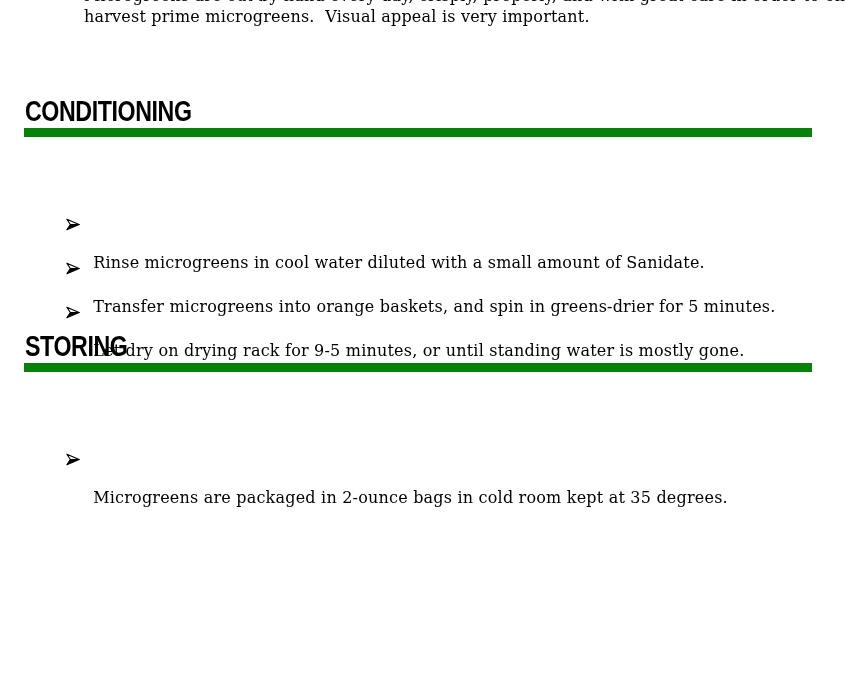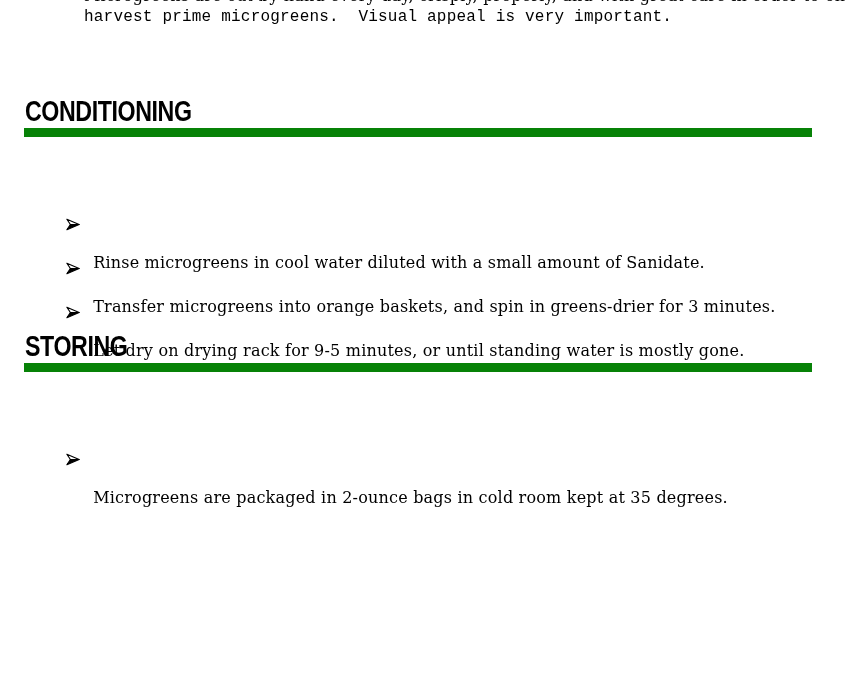--- a/index.html
+++ b/index.html
@@ -23,21 +23,20 @@
     line-height: 22px;
     letter-spacing: 0.2px;
     white-space: pre;
     color: #000000;
   }
   .clipped-line {
     top: -15px; 
   }
   .intro-line {
     top: 6px;
-    font-family: Liberation Mono, monospace;
   }
   .section-heading {
     position: absolute;
     left: 25px;
     margin: 0;
     font-family: "Liberation Sans", sans-serif;
     font-weight: bold;
     font-size: 29px;
     line-height: 29px;
     letter-spacing: -0.5px;
@@ -90,21 +89,21 @@
       </svg>
     </span><span>Rinse microgreens in cool water diluted with a small amount of Sanidate.</span>
   </div>
 
   <div class="bullet-item" style="top:196px">
     <span class="bullet-arrow">
       <svg width="14" height="13" viewBox="0 0 16 14">
         <polygon points="1,1 15,7 5,7" fill="#ffffff" stroke="#000000" stroke-width="1.3" stroke-linejoin="round"></polygon>
         <polygon points="15,7 1,13 5,7" fill="#000000" stroke="#000000" stroke-width="1.3" stroke-linejoin="round"></polygon>
       </svg>
-    </span><span>Transfer microgreens into orange baskets, and spin in greens-drier for 3 minutes.</span>
+    </span><span>Transfer microgreens into orange baskets, and spin in greens-drier for 5 minutes.</span>
   </div>
 
   <div class="bullet-item" style="top:240px">
     <span class="bullet-arrow">
       <svg width="14" height="13" viewBox="0 0 16 14">
         <polygon points="1,1 15,7 5,7" fill="#ffffff" stroke="#000000" stroke-width="1.3" stroke-linejoin="round"></polygon>
         <polygon points="15,7 1,13 5,7" fill="#000000" stroke="#000000" stroke-width="1.3" stroke-linejoin="round"></polygon>
       </svg>
     </span><span>Let dry on drying rack for 9-5 minutes, or until standing water is mostly gone.</span>
   </div>

